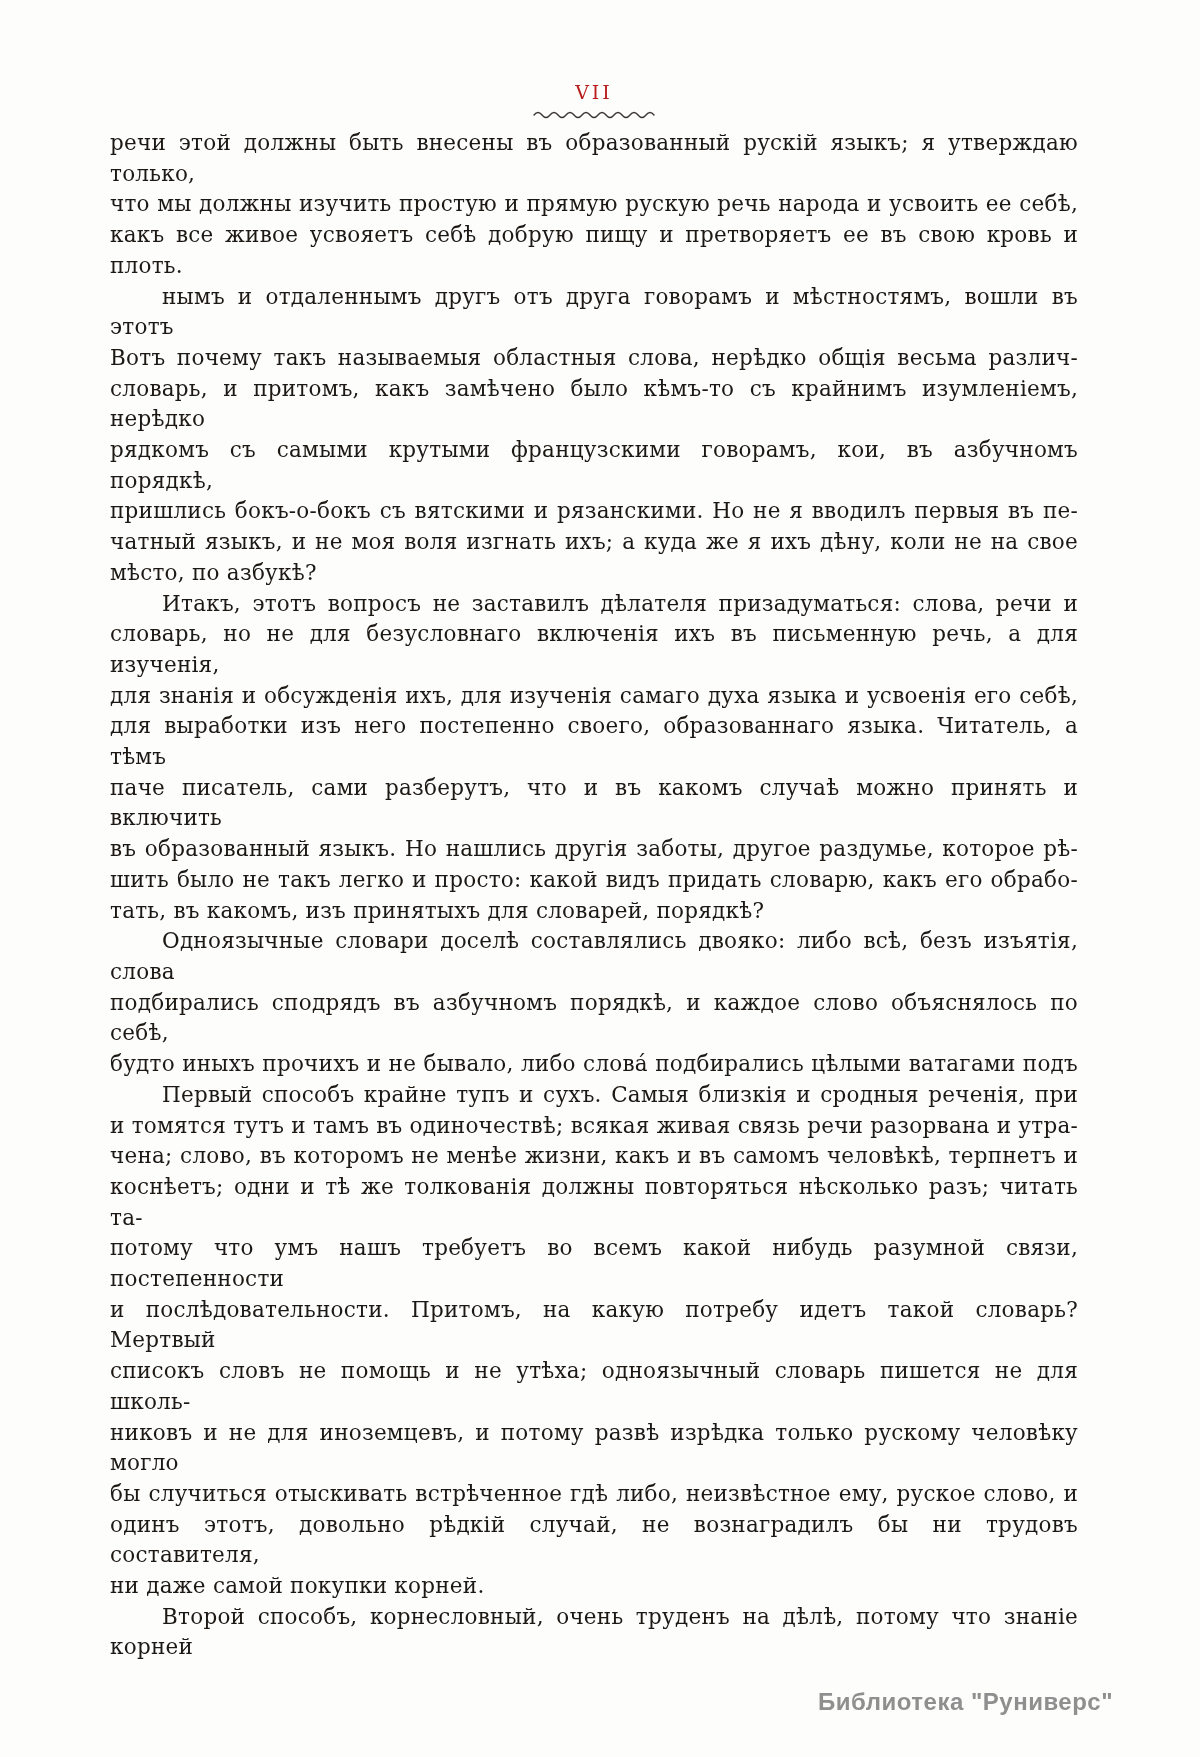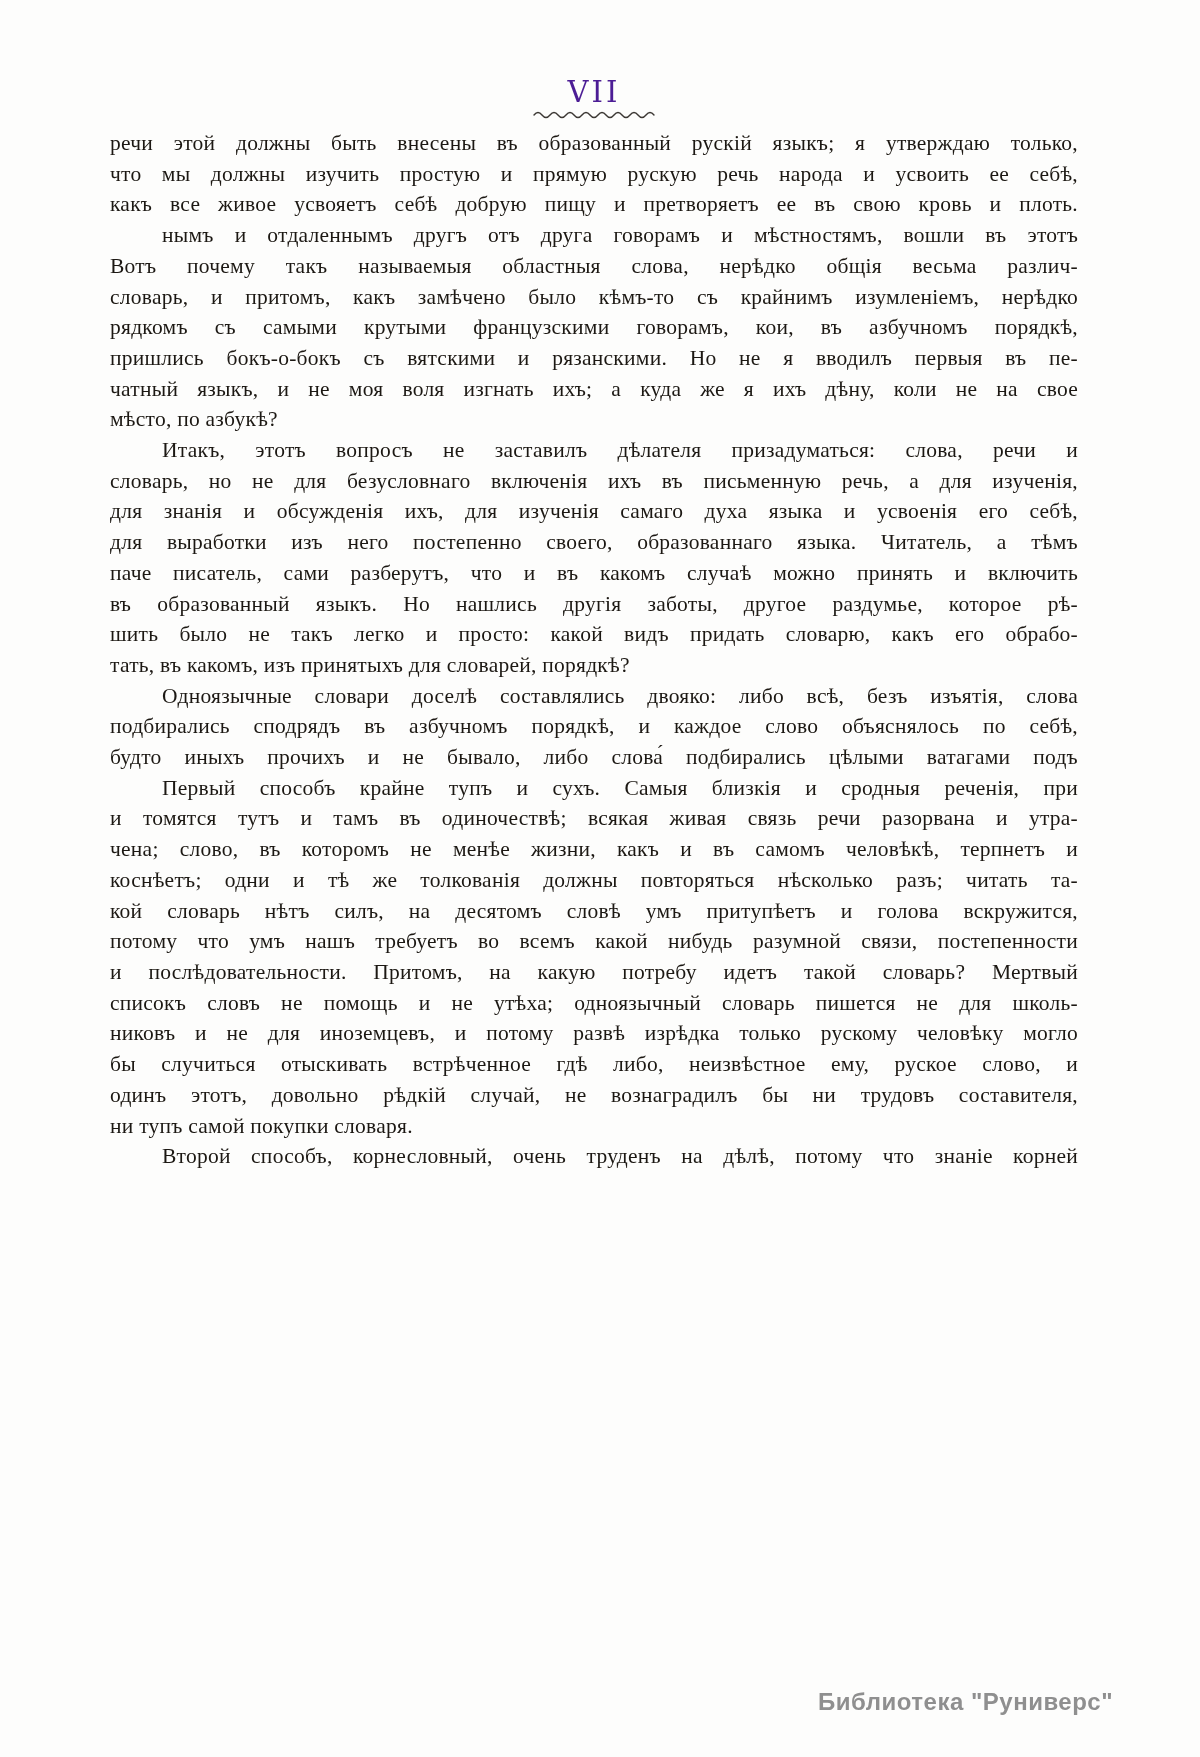--- a/index.html
+++ b/index.html
@@ -14,35 +14,35 @@
     background: #fdfdfc;
     color: #1c1813;
     overflow: hidden;
   }
   .page-header {
     position: absolute;
     top: 76px; left: 110px; width: 968px;
     text-align: center;
   }
   .page-number {
-    font-size: 29px;
+    font-size: 19px;
     letter-spacing: 3px;
     line-height: 32px;
-    color: #4c1d95;
+    color: #b91c1c;
   }
   .wavy { display: block; margin: 1px auto 0 auto; }
   .text-block {
     position: absolute;
     top: 128px; left: 110px; width: 968px;
     font-size: 21.5px;
     line-height: 30.7px;
     letter-spacing: 0.25px;
     color: #1c1813;
   }
-  .paragraph { margin: 0; font-family: Liberation Serif, serif; }
+  .paragraph { margin: 0; }
   .line {
     text-align: justify;
     text-align-last: justify;
   }
   .line.last { text-align-last: left; }
   .paragraph.indent .line:first-child { text-indent: 52px; }
   .watermark {
     position: absolute;
     left: 818px; top: 1688px;
     font-family: "Liberation Sans", "DejaVu Sans", sans-serif;
@@ -93,28 +93,27 @@
       <div class="paragraph indent">
         <div class="line"><span>Одноязычные словари доселѣ составлялись двояко: либо всѣ, безъ изъятія, слова</span></div>
         <div class="line"><span>подбирались сподрядъ въ азбучномъ порядкѣ, и каждое слово объяснялось по себѣ,</span></div>
         <div class="line"><span>будто иныхъ прочихъ и не бывало, либо слова́ подбирались цѣлыми ватагами подъ</span></div>
       </div>
       <div class="paragraph indent">
         <div class="line"><span>Первый способъ крайне тупъ и сухъ. Самыя близкія и сродныя реченія, при</span></div>
         <div class="line"><span>и томятся тутъ и тамъ въ одиночествѣ; всякая живая связь речи разорвана и утра-</span></div>
         <div class="line"><span>чена; слово, въ которомъ не менѣе жизни, какъ и въ самомъ человѣкѣ, терпнетъ и</span></div>
         <div class="line"><span>коснѣетъ; одни и тѣ же толкованія должны повторяться нѣсколько разъ; читать та-</span></div>
-        <div class="line"><span>кой словарь нѣтъ силъ, на десятомъ словѣ умъ притупѣетъ и голова вскружится,</span></div>
         <div class="line"><span>потому что умъ нашъ требуетъ во всемъ какой нибудь разумной связи, постепенности</span></div>
         <div class="line"><span>и послѣдовательности. Притомъ, на какую потребу идетъ такой словарь? Мертвый</span></div>
         <div class="line"><span>списокъ словъ не помощь и не утѣха; одноязычный словарь пишется не для школь-</span></div>
         <div class="line"><span>никовъ и не для иноземцевъ, и потому развѣ изрѣдка только рускому человѣку могло</span></div>
         <div class="line"><span>бы случиться отыскивать встрѣченное гдѣ либо, неизвѣстное ему, руское слово, и</span></div>
         <div class="line"><span>одинъ этотъ, довольно рѣдкій случай, не вознаградилъ бы ни трудовъ составителя,</span></div>
-        <div class="line last"><span>ни тупъ самой покупки словаря.</span></div>
+        <div class="line last"><span>ни даже самой покупки корней.</span></div>
       </div>
       <div class="paragraph indent">
         <div class="line"><span>Второй способъ, корнесловный, очень труденъ на дѣлѣ, потому что знаніе корней</span></div>
       </div>
     </div>
 
   <div class="watermark">Библиотека "Руниверс"</div>
 
 </div>
 

